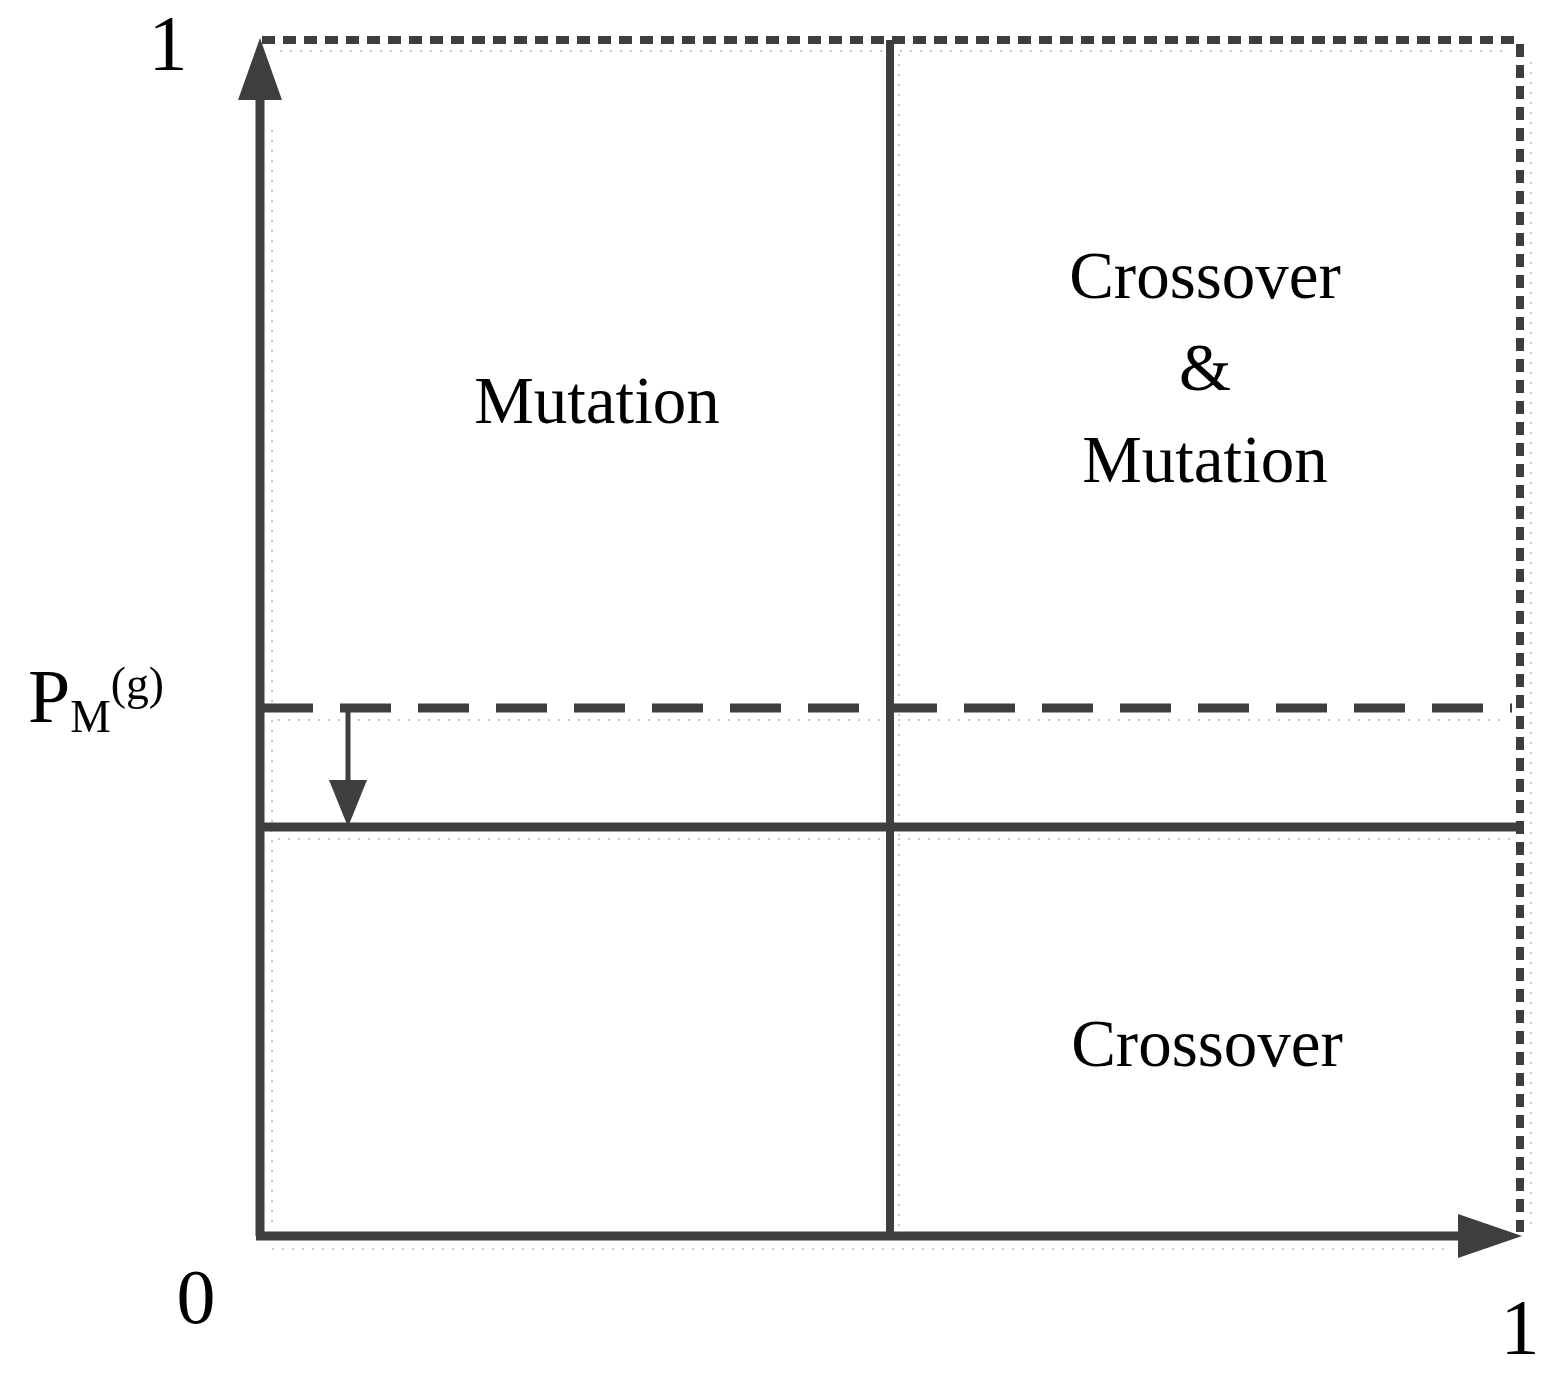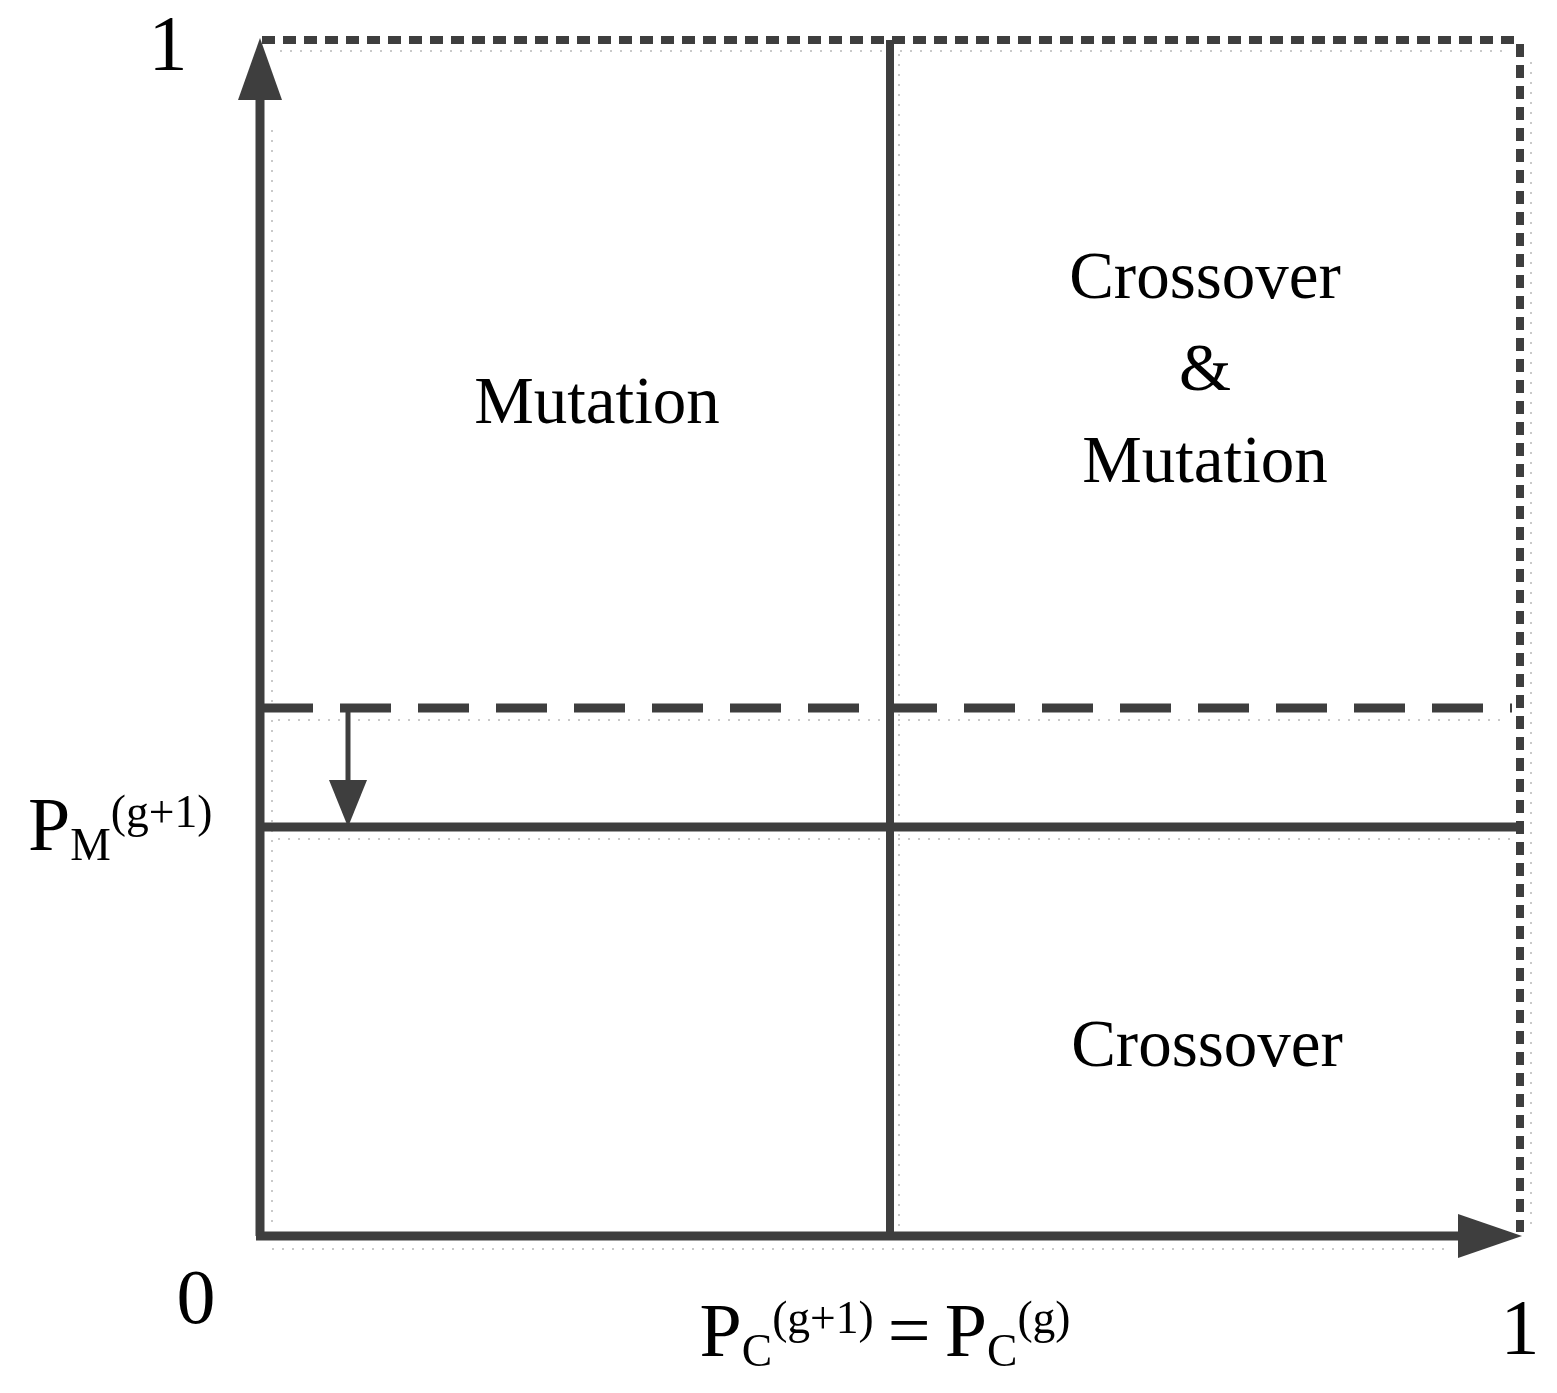--- a/index.html
+++ b/index.html
@@ -69,24 +69,23 @@
     <path class="ln" d="M 256 827 H 1522" stroke-width="9"></path>
 
     <path class="ln" d="M 348 712 V 788" stroke-width="5"></path>
     <polygon class="fill" points="348,827 329,780 367,780"></polygon>
   </svg>
 
   <div class="lbl num" style="left:140px; top:4px; width:56px;">1</div>
   <div class="lbl num" style="left:168px; top:1258px; width:56px;">0</div>
   <div class="lbl num" style="left:1492px; top:1288px; width:56px;">1</div>
 
+  <div class="lbl formula" style="left:28px; top:658px;"><span>P</span><sub>M</sub><sup>(g)</sup></div>
 
-  <div class="lbl formula" style="left:28px; top:786px;"><span>P</span><sub>M</sub><sup>(g+1)</sup></div>
 
-  <div class="lbl formula" style="left:585px; top:1292px; width:600px; text-align:center;"><span>P</span><sub>C</sub><sup>(g+1)</sup><span class="eq">=</span><span>P</span><sub>C</sub><sup>(g)</sup></div>
 
   <div class="lbl word" style="left:397px; top:367px; width:400px;">Mutation</div>
 
   <div class="lbl word region-block" style="left:1005px; top:229px; width:400px;">
     <div class="line">Crossover</div>
     <div class="line">&amp;</div>
     <div class="line">Mutation</div>
   </div>
 
   <div class="lbl word" style="left:1007px; top:1010px; width:400px;">Crossover</div>

